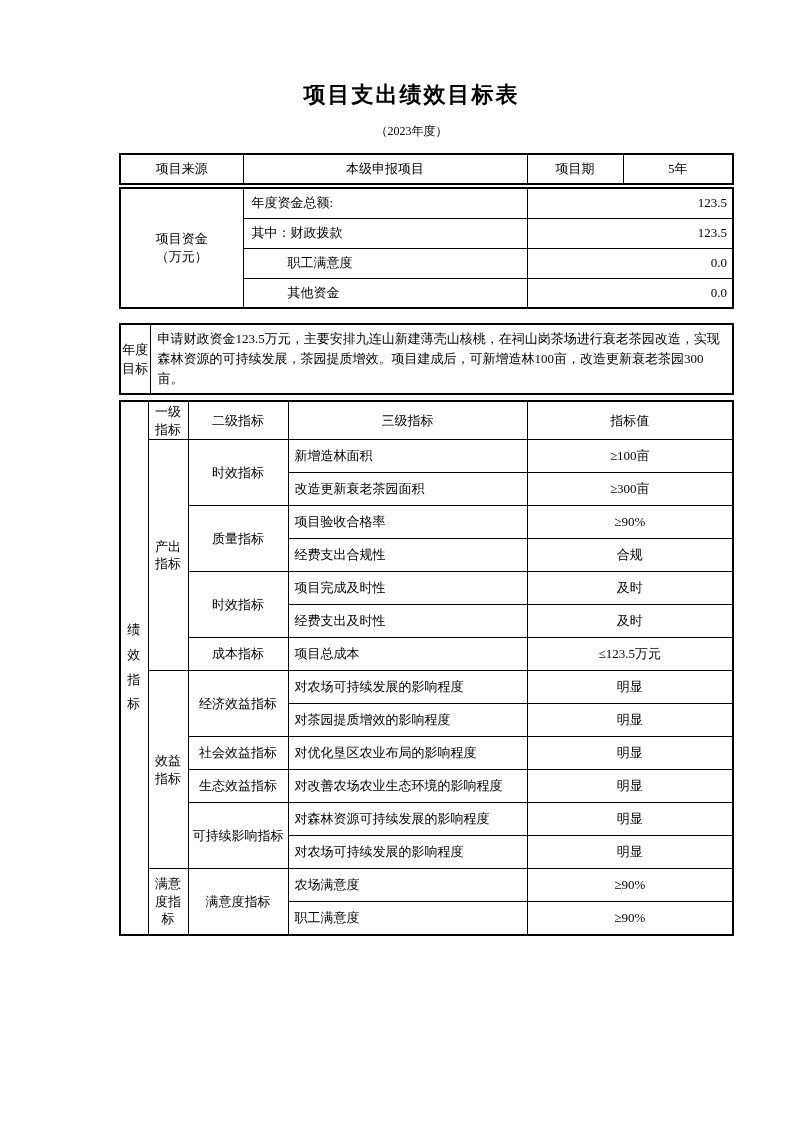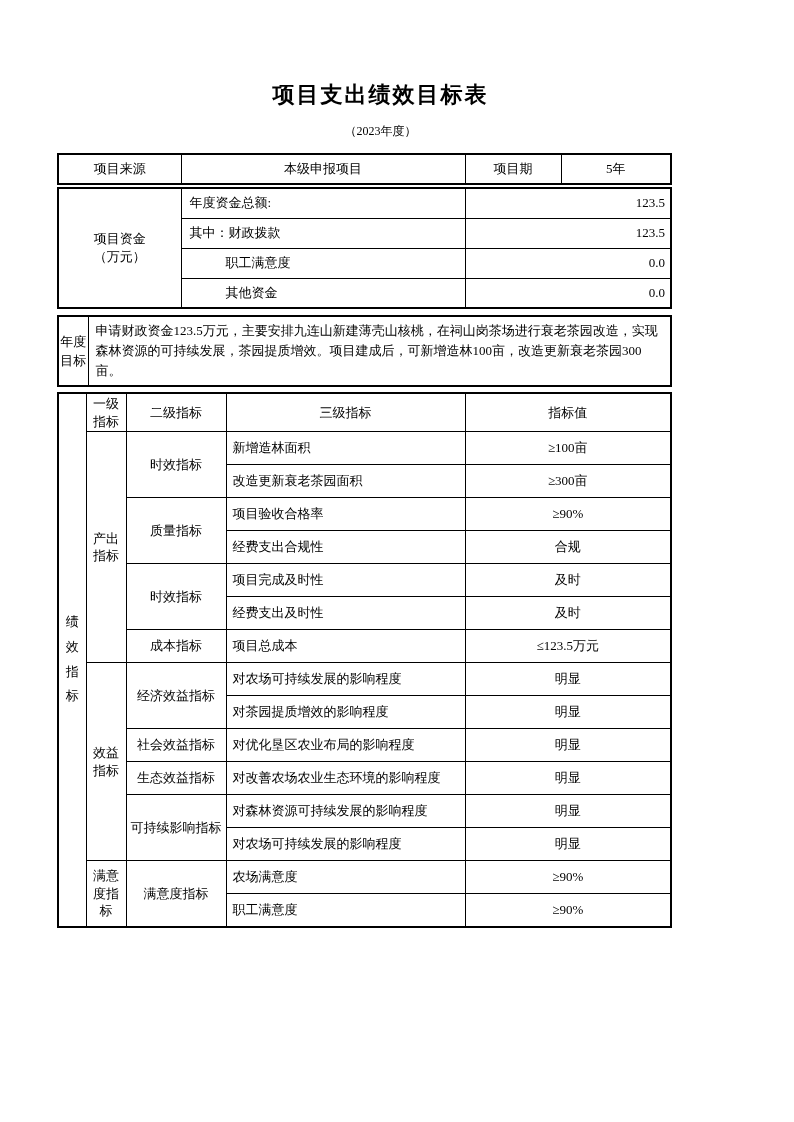--- a/index.html
+++ b/index.html
@@ -1,21 +1,21 @@
 <!DOCTYPE html>
 <html><head>
 <meta charset="utf-8">
 <style>
   html,body{margin:0;padding:0}
   .page{
     width:794px;height:1122px;background:#ffffff;color:#000;
     font-family:"Liberation Serif","DejaVu Serif",serif;
     overflow:hidden;position:relative;
   }
-  .sheet{padding:80px 90px 0 57px}
+  .sheet{padding:80px 90px 0 119px}
   .doc-title{
     font-family:"Liberation Sans","DejaVu Sans",sans-serif;
     font-size:22px;font-weight:bold;text-align:center;
     letter-spacing:2px;margin:0 0 13px 0;
   }
   .doc-subtitle{font-size:12px;text-align:center;margin:0 0 13px 0}
   table{
     border-collapse:collapse;table-layout:fixed;width:613px;
     border:2px solid #000;
   }
@@ -24,29 +24,29 @@
     vertical-align:middle;overflow:hidden;line-height:1.35;
   }
   .c{text-align:center}
   .l{text-align:left;padding-left:6px}
   .r{text-align:right;padding-right:5px}
   .t-basic tr{height:30px}
   .t-funds tr{height:30px}
   .t-funds{margin-top:2px}
   .fund-name{padding-left:8px}
   .fund-indent{padding-left:44px}
-  .t-goal{margin-top:6px}
+  .t-goal{margin-top:14px}
   .t-goal tr{height:64px}
   .goal-label{text-align:center;padding:0 1px;line-height:1.5}
   .goal-text{padding:4px 7px;line-height:20px;text-align:left}
   .t-ind{margin-top:5px}
   .t-ind tr{height:33px}
   .t-ind tr.hdr{height:36px}
   .vstack{
-    width:14px;margin:4px auto;text-align:center;
+    width:14px;margin:4px auto;text-align:left;
     word-break:break-all;line-height:1.9;
   }
 </style>
 </head>
 <body>
 
 <div class="page">
   <div class="sheet">
 
     <div class="doc-title">项目支出绩效目标表</div>

